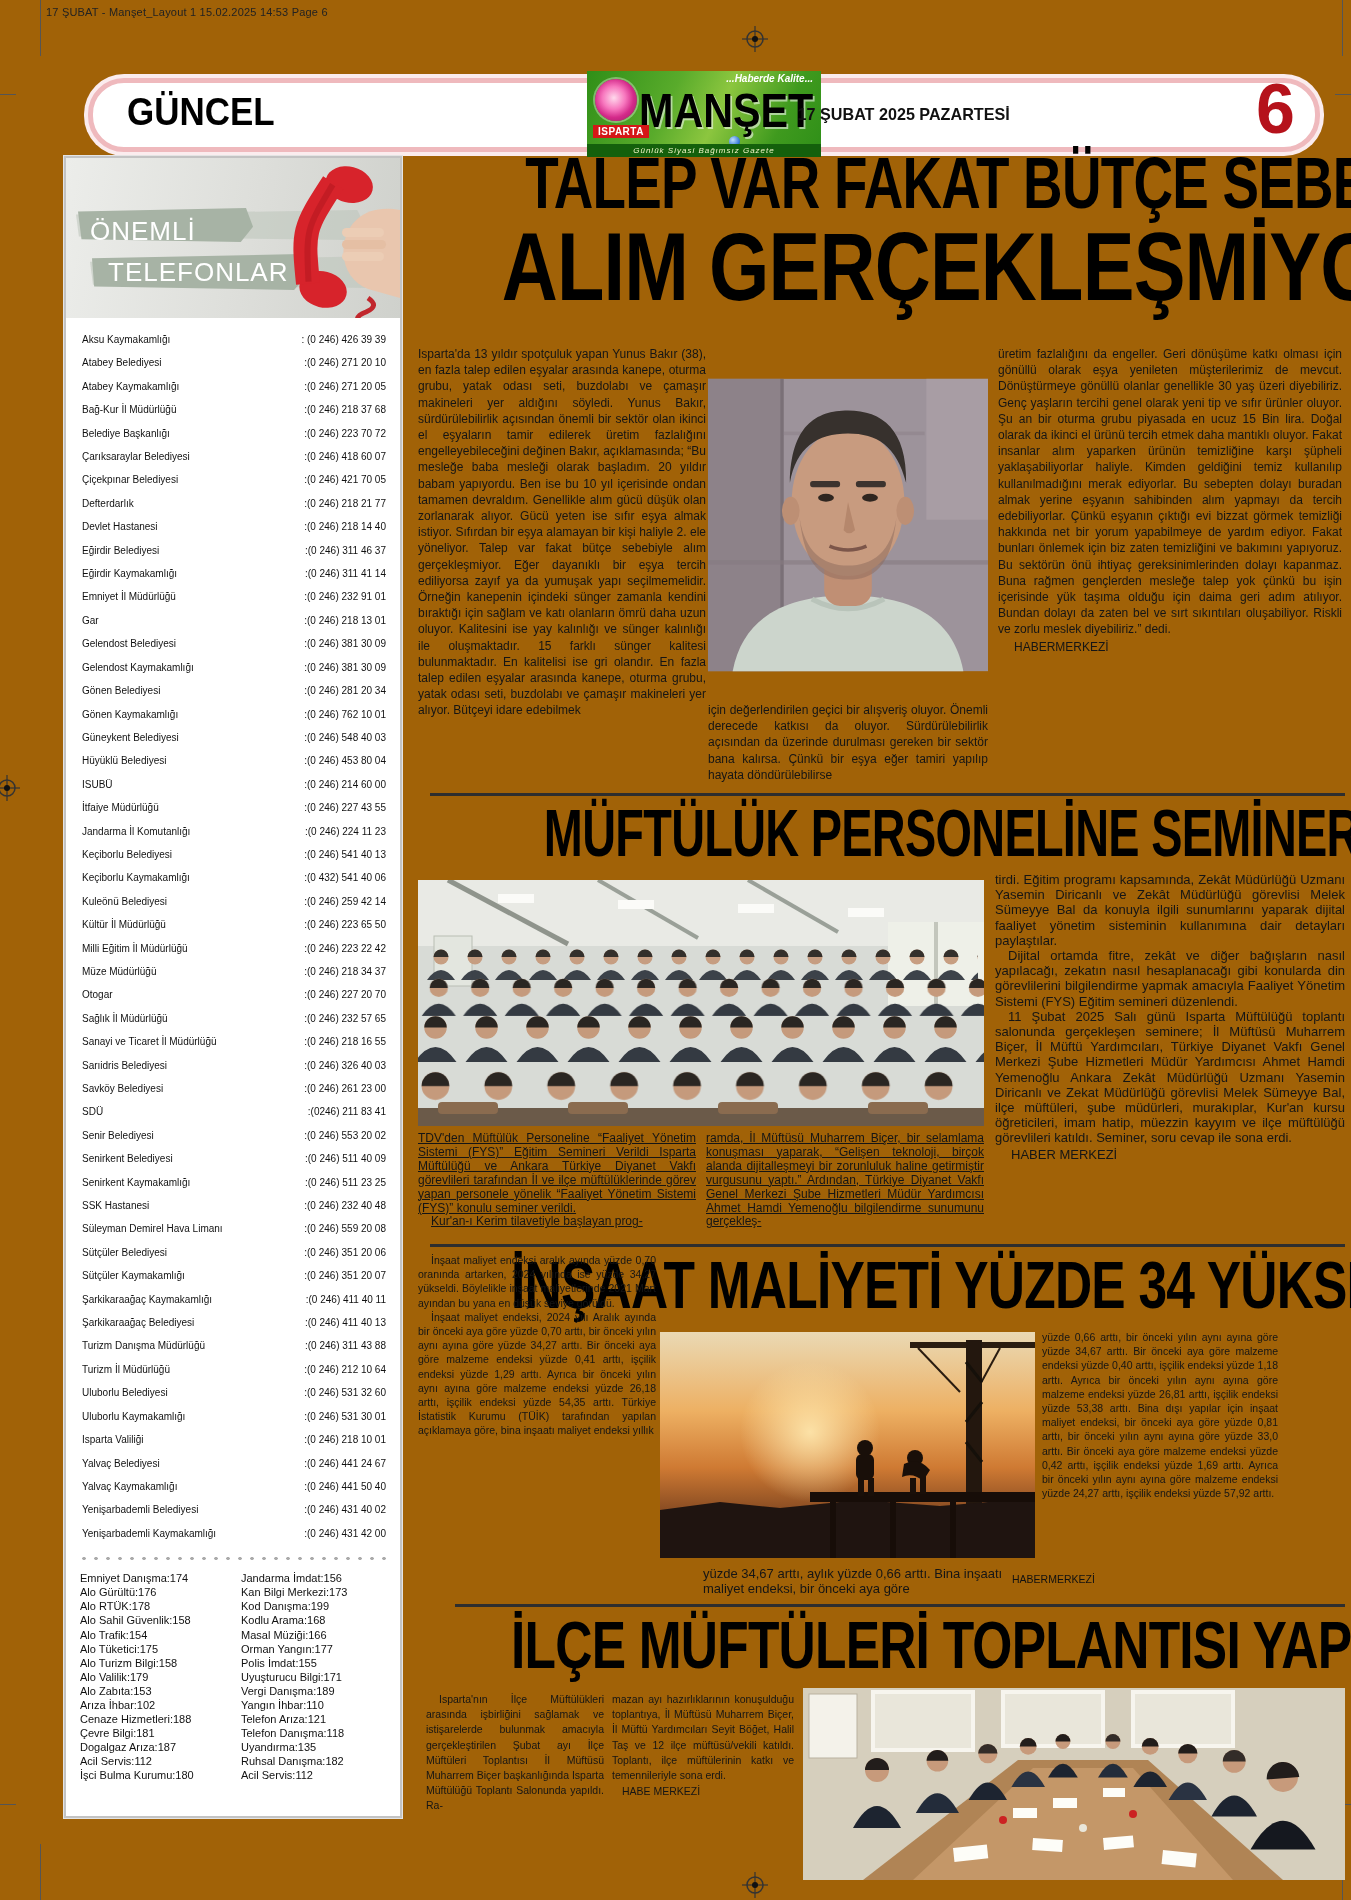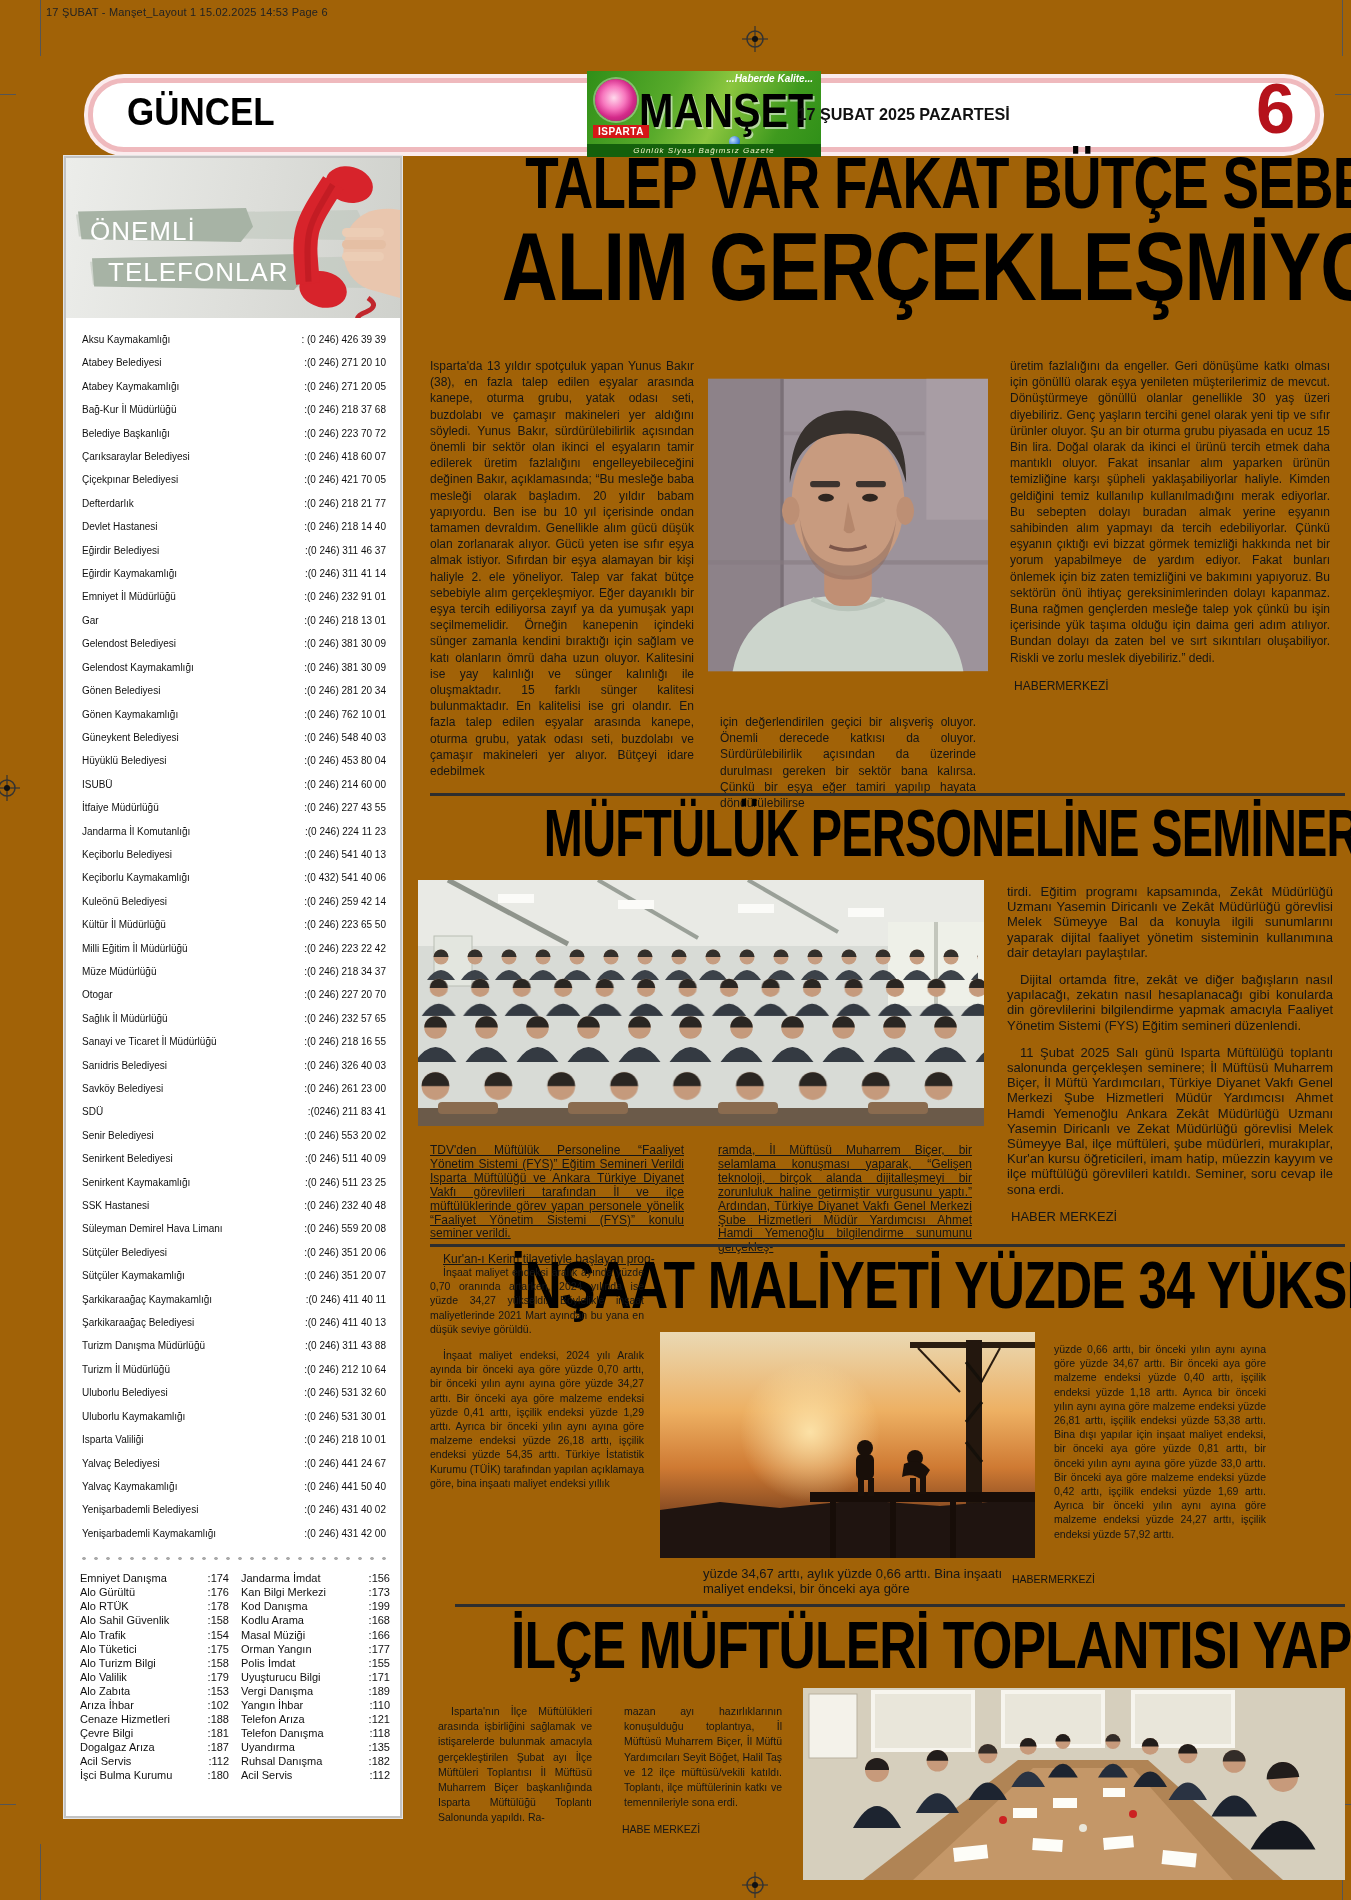--- a/index.html
+++ b/index.html
@@ -40,28 +40,28 @@
   .stroke{position:absolute;background:#a7b3a5;}
   .stroke.faint{background:#bcc5ba;opacity:.55;}
   .sb-title{position:absolute;color:#fff;font-size:26px;letter-spacing:1px;}
   .sb-list{padding:10px 14px 0 16px;}
   .ph-row{display:flex;justify-content:space-between;font-size:10px;line-height:23.4px;white-space:nowrap;}
   .dots{height:5px;margin:11px 10px 4px 12px;
         background-image:radial-gradient(circle,#ababab 1.6px,transparent 1.9px);
         background-size:12px 5px;background-repeat:repeat-x;}
   .sb-quick{display:flex;gap:12px;padding:6px 10px 0 14px;}
   .sb-qcol{flex:1;}
-  .q-row{display:flex;justify-content:space-between;font-size:11px;line-height:14.1px;white-space:nowrap;}
+  .q-row{display:flex;font-size:11px;line-height:14.1px;white-space:nowrap;}
   
   .hl{position:absolute;left:408px;width:937px;text-align:center;font-weight:bold;color:#000;
       white-space:nowrap;letter-spacing:-1px;line-height:1;}
   .rule{position:absolute;height:3px;background:#2e2e2e;}
   
   .col{position:absolute;text-align:justify;color:#151515;}
-  .para{margin:12px;text-indent:13px;}
+  .para{margin:0;text-indent:13px;}
   .flush .para:first-child{text-indent:0;}
   .byline{margin-top:1px;padding-left:16px;font-weight:normal;}
   .a1txt{font-size:12px;line-height:16.2px;}
   .a2r{font-size:13px;line-height:15.2px;}
   .a2b{font-size:12px;line-height:13.9px;text-decoration:underline;}
   .a3txt{font-size:10.5px;line-height:14.2px;}
   .a4txt{font-size:10.5px;line-height:15.2px;}
   .caption{position:absolute;font-size:13px;line-height:15px;text-align:left;color:#151515;}
   .photo{position:absolute;overflow:hidden;}
   .photo svg{display:block;}

